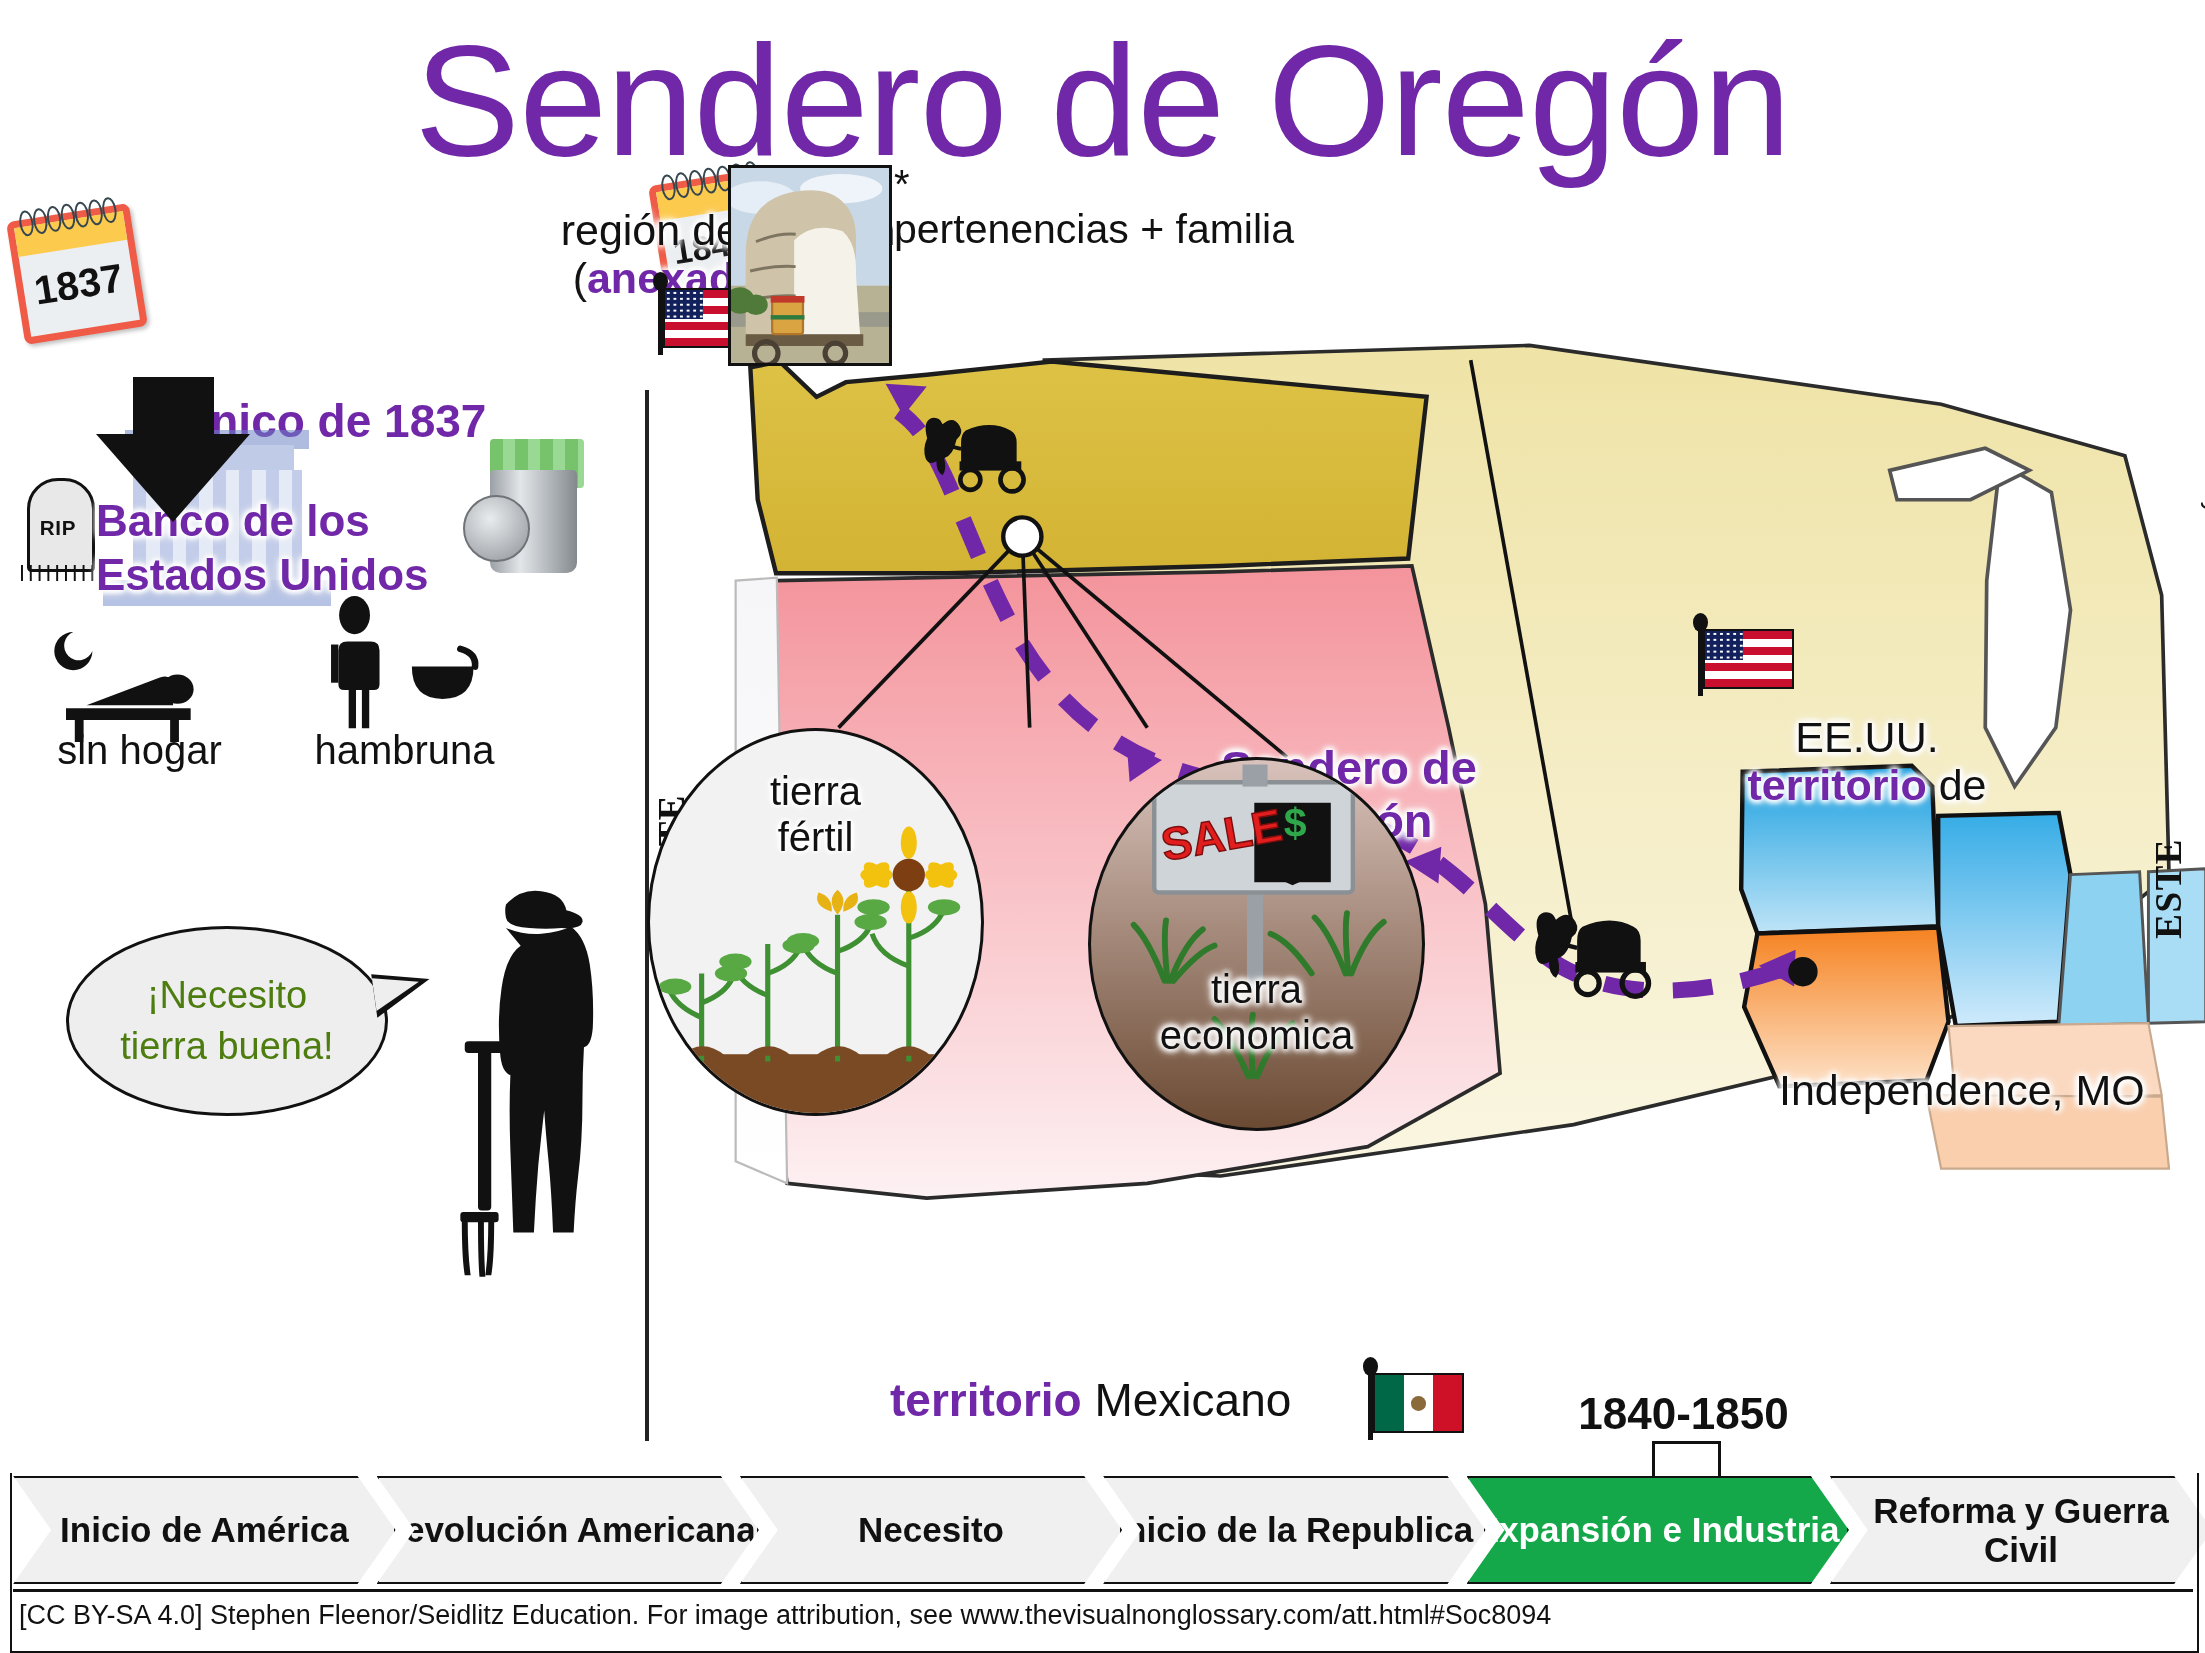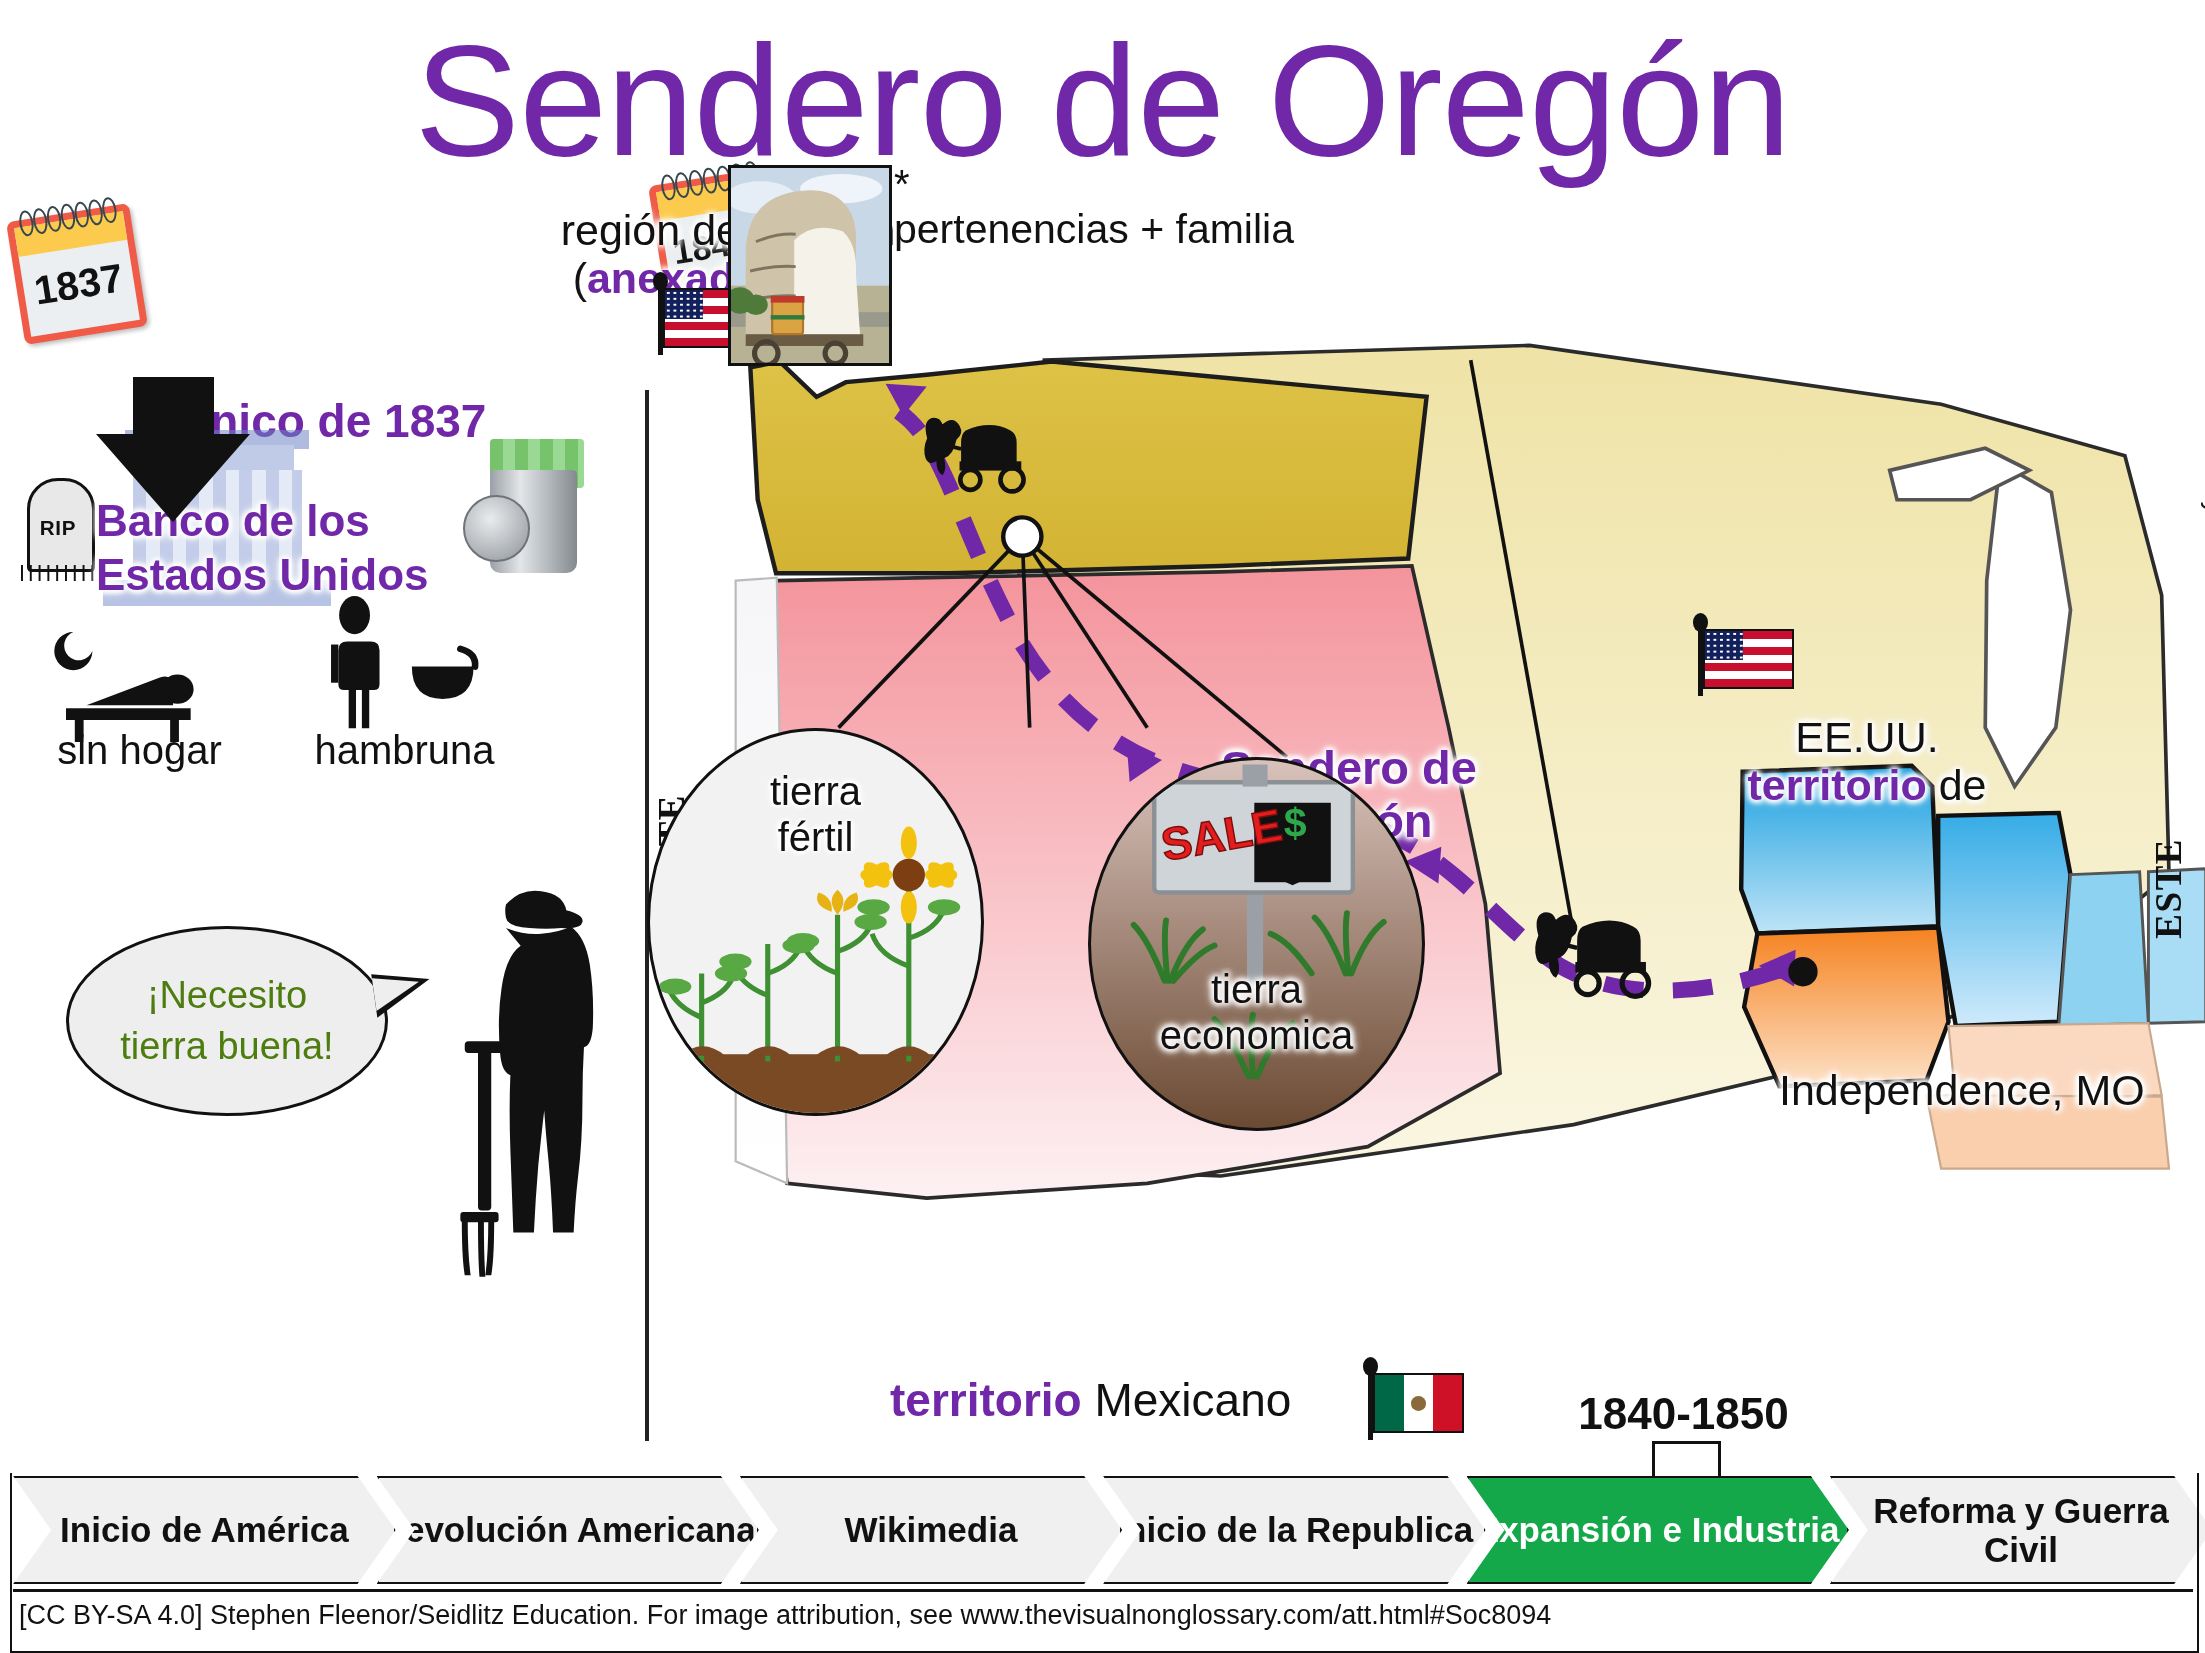--- a/index.html
+++ b/index.html
@@ -674,21 +674,21 @@
 </div>
 
 <div class="abs" id="photo-credit">*Credit: Larry D. Moore/Wikimedia Commons</div>
 
 <div class="abs" id="range-label">1840-1850</div>
 <div class="abs" id="range-bracket"></div>
 
 <div class="abs" id="timeline">
   <div class="chev">Inicio de América</div>
   <div class="chev">Revolución Americana</div>
-  <div class="chev">Wikimedia</div>
+  <div class="chev">Necesito</div>
   <div class="chev">Inicio de la Republica</div>
   <div class="chev active">Expansión e Industria</div>
   <div class="chev">Reforma y Guerra Civil</div>
 </div>
 
 <div class="abs" id="outer-frame"></div>
 <div class="abs" id="footer-rule"></div>
 <div class="abs" id="footer">[CC BY-SA 4.0] Stephen Fleenor/Seidlitz Education.  For image attribution, see www.thevisualnonglossary.com/att.html#Soc8094</div>
 
 

